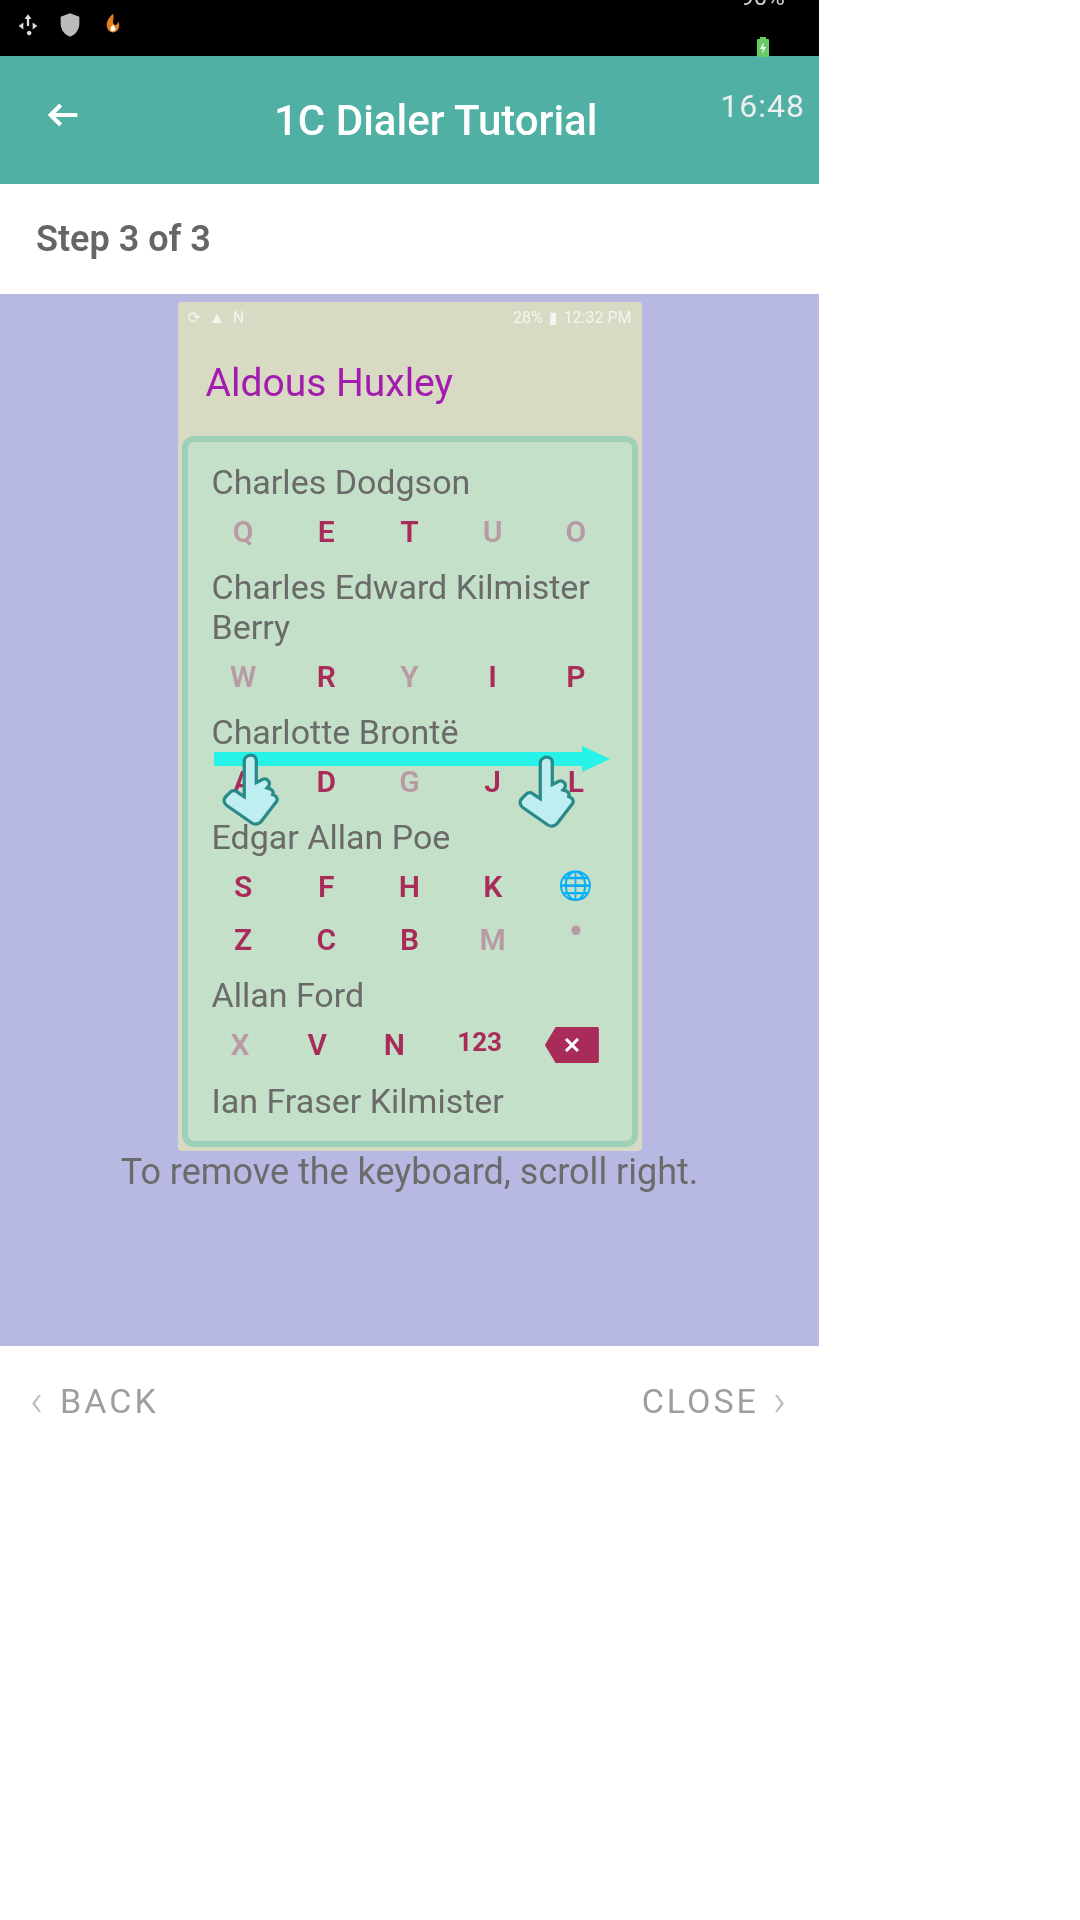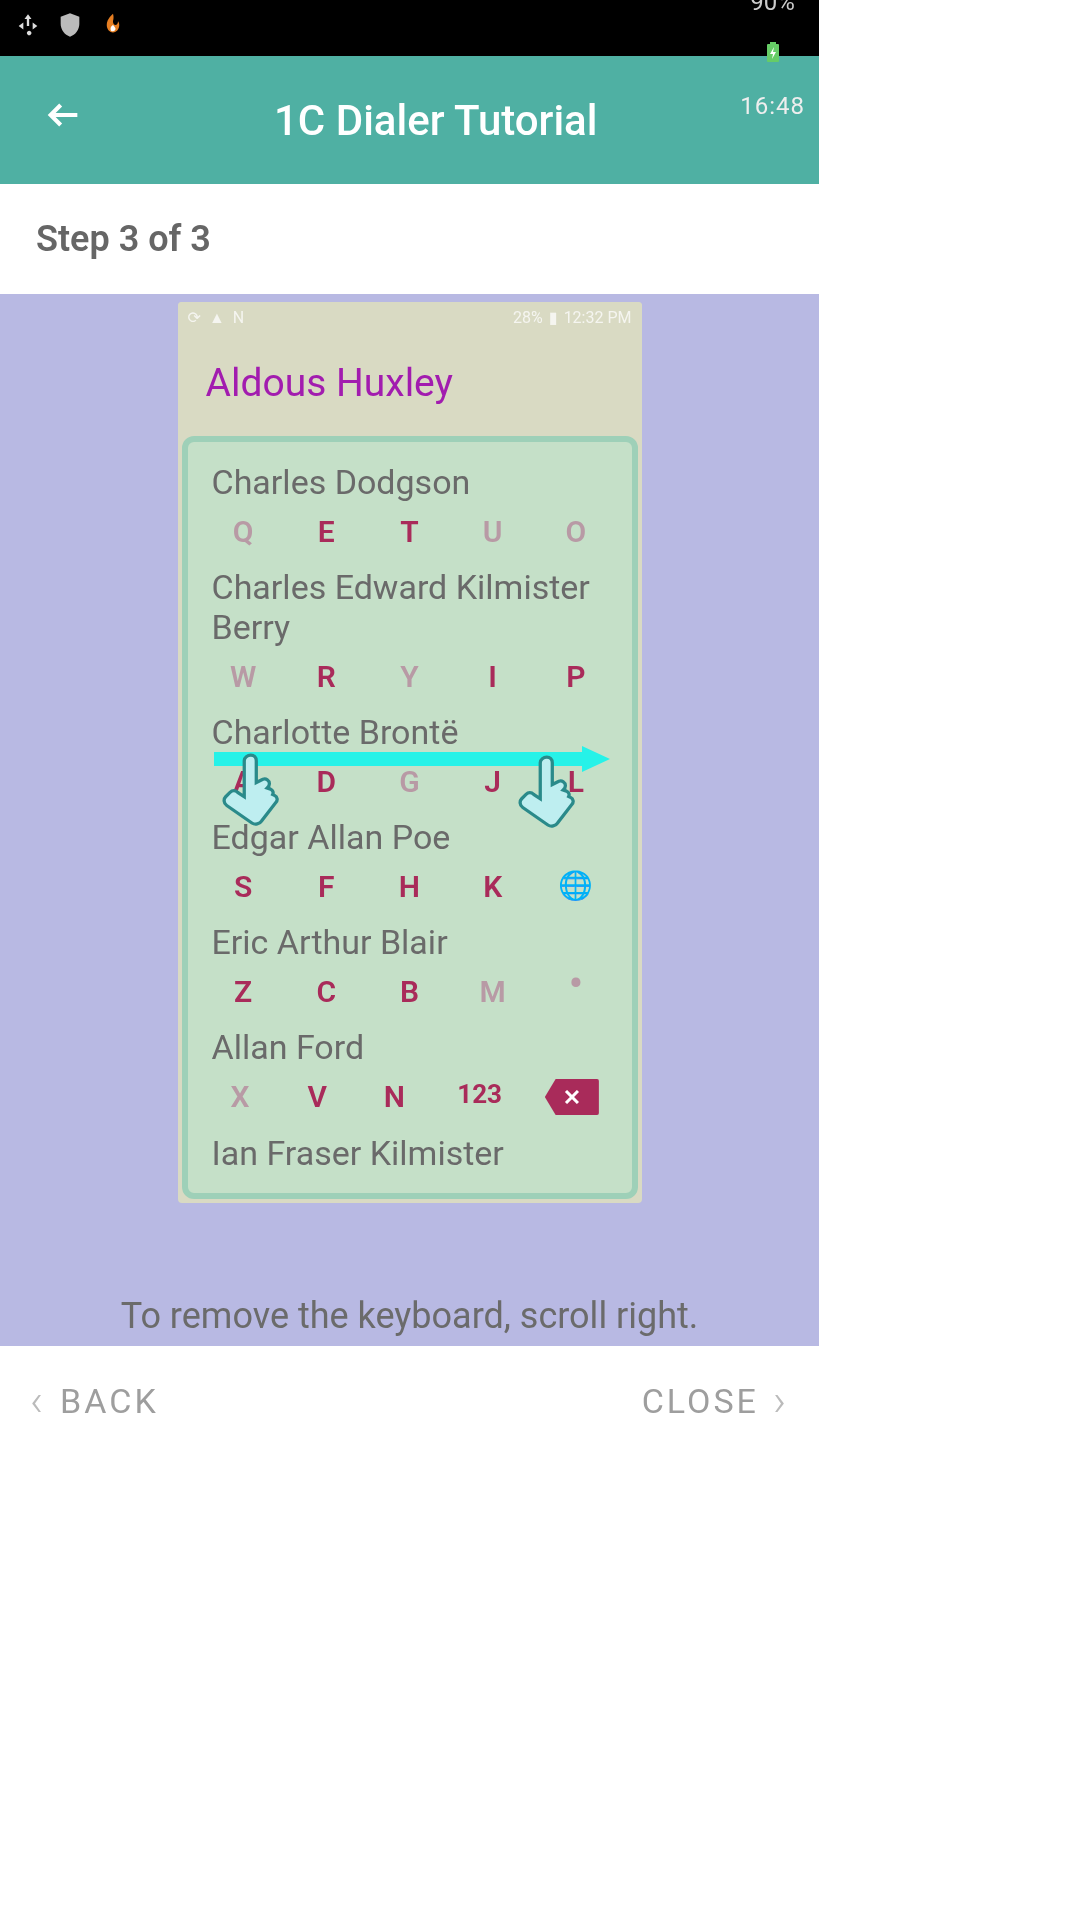--- a/index.html
+++ b/index.html
@@ -15,21 +15,21 @@
     color: #ffffff;
   }
   .status-left { display: flex; align-items: center; gap: 14px; flex: 1; }
   .status-right { display: flex; align-items: center; gap: 20px; flex-direction: column; }
   .usb-icon svg { width: 28px; height: 32px; }
   .shield-icon { color: #bbb; font-size: 30px; }
   .flame-icon { color: #e67e22; font-size: 28px; }
   .signal-icon { color: #ddd; }
   .battery-pct { color: #ccc; font-size: 24px; }
   .battery-icon svg { width: 24px; height: 32px; }
-  .clock { color: #eee; font-size: 24px; font-weight: 400; letter-spacing: 1px; }
+  .clock { color: #eee; font-size: 32px; font-weight: 400; letter-spacing: 1px; }
 
   
   .app-header {
     height: 128px;
     background: #4fb0a3;
     display: flex;
     align-items: center;
     padding: 0 44px;
   }
   .back-arrow { color: #fff; font-size: 44px; font-weight: 300; cursor: pointer; }
@@ -147,21 +147,20 @@
   .hand-cursor {
     position: absolute;
     pointer-events: none;
   }
   .hand-cursor svg { width: 70px; height: 80px; }
   .hand-left { left: 30px; top: 306px; }
   .hand-right { left: 326px; top: 308px; }
 
   
   .instruction {
-    margin-top: 92px;
     color: #6b6b6b;
     font-size: 36px;
     text-align: center;
   }
 
   
   .footer-nav {
     height: 110px;
     background: #ffffff;
     display: flex;
@@ -277,21 +276,20 @@
         <span>L</span>
       </div>
       <div class="contact-row">Edgar Allan Poe</div>
       <div class="key-row">
         <span>S</span>
         <span>F</span>
         <span>H</span>
         <span>K</span>
         <span class="globe">🌐</span>
       </div>
-      <div class="contact-row">Eric Arthur Blair</div>
       <div class="key-row">
         <span>Z</span>
         <span>C</span>
         <span>B</span>
         <span class="faded">M</span>
         <span class="dot faded">•</span>
       </div>
       <div class="contact-row">Allan Ford</div>
       <div class="key-row">
         <span class="faded">X</span>

